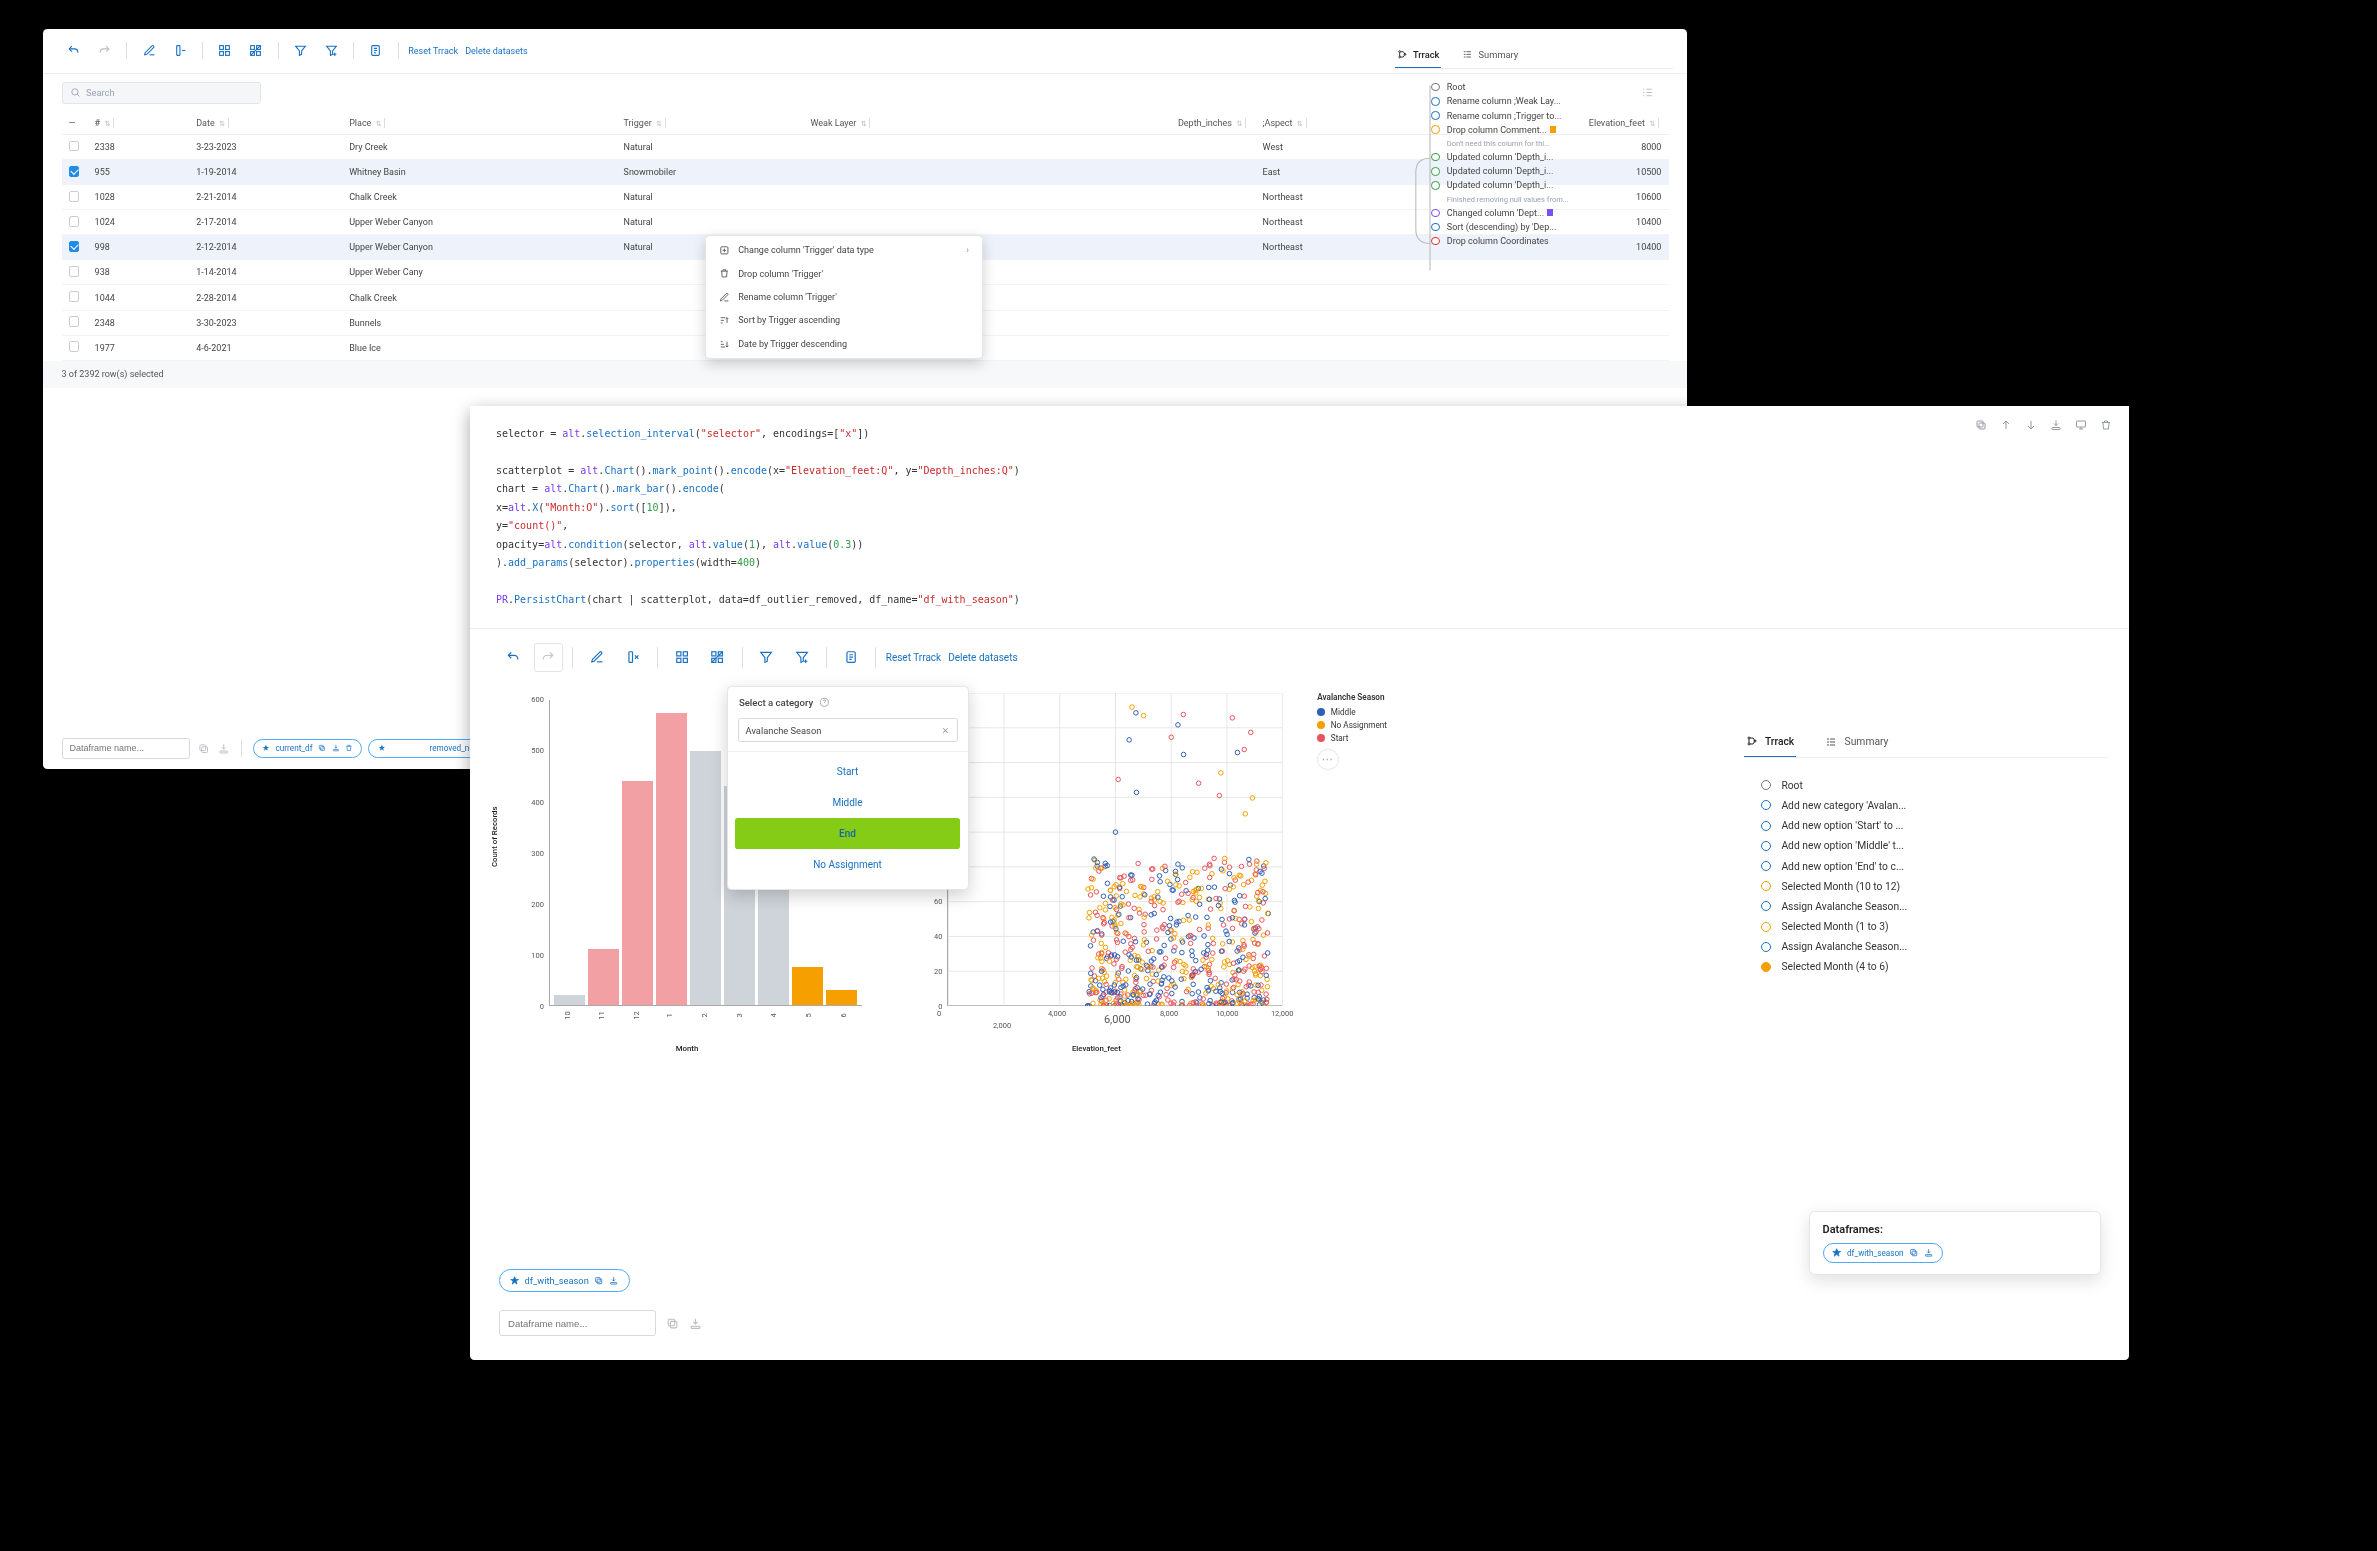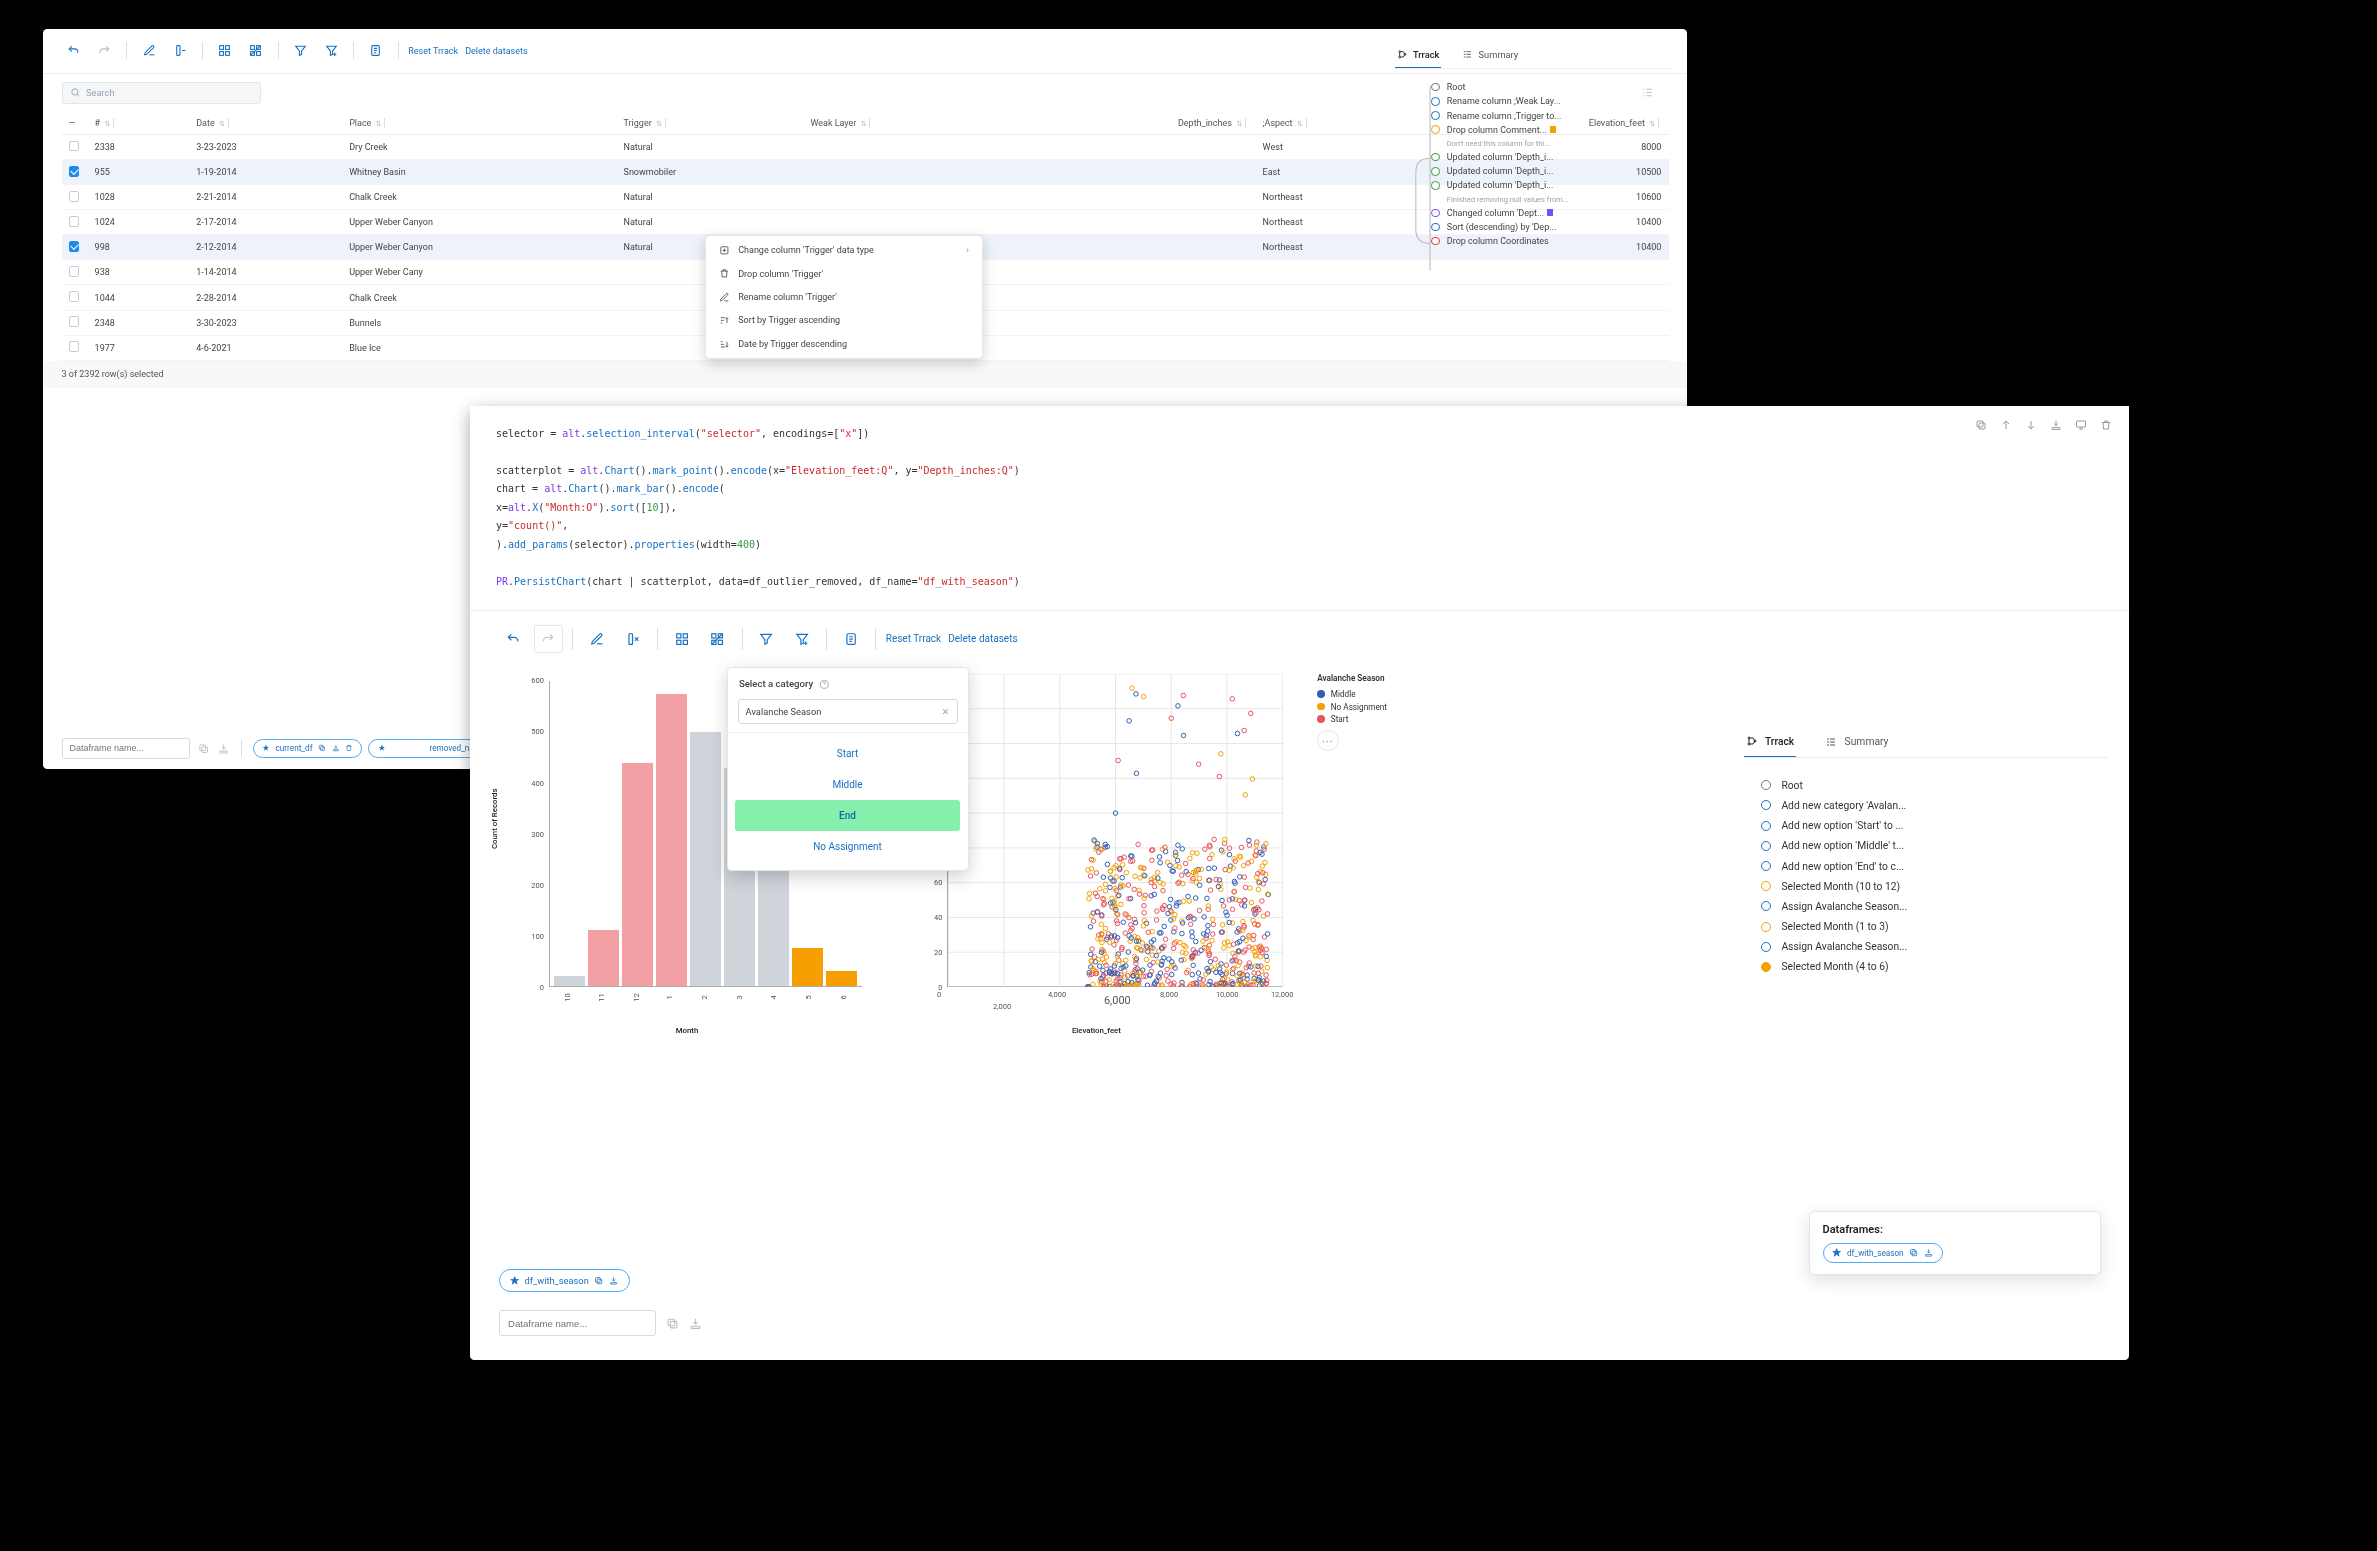--- a/index.html
+++ b/index.html
@@ -49,21 +49,21 @@
 .axis-lbl-x{text-align:center;font-size:7.8px;color:#222;font-weight:500;margin-top:21.4px}
 .bars{position:absolute;left:50px;bottom:43px;width:313px;height:306px;border-left:0.7px solid #aaa;border-bottom:0.7px solid #aaa;display:flex;align-items:flex-end;gap:2.8px;padding:0 4.3px}
 .bar{flex:1;background:#cfd4da}
 .bar.pk{background:#f3a0a4}
 .bar.or{background:#f59f00}
 .popup{position:absolute;left:228px;top:0px;width:242px;background:#fff;border:0.7px solid #e3e5e8;border-radius:4.3px;box-shadow:0 5.7px 17px rgba(0,0,0,.18);z-index:4}
 .popup-hd{display:flex;align-items:center;gap:5.7px;padding:10px 11.4px;font-size:9.6px;color:#444;font-weight:500}
 .popup-chip{margin:0 10px 8.5px;border:0.7px solid #d6dade;border-radius:2.8px;padding:5.7px 7.1px;display:flex;align-items:center;justify-content:space-between;font-size:9.3px;color:#444}
 .popup-opts{border-top:0.7px solid #eee;padding:4.3px 7.1px 8.5px}
 .popup-opt{padding:10px 0;text-align:center;font-size:10px;color:#1971c2;cursor:pointer;border-radius:2.8px}
-.popup-opt.sel{background:#86efac;color:#1864ab;font-weight:500}
+.popup-opt.sel{background:#84cc16;color:#1864ab;font-weight:500}
 .scatter{width:399px;height:363px;position:relative}
 .scatter .plot{position:absolute;left:50px;top:7.1px;width:335px;height:313px;border-left:0.7px solid #aaa;border-bottom:0.7px solid #aaa}
 .scatter .grid line{stroke:#ddd;stroke-width:1}
 .legend{font-size:8.2px;color:#333}
 .legend-title{font-weight:600;margin-bottom:4.3px}
 .lg-row{display:flex;align-items:center;gap:5.7px;padding:1.4px 0}
 .lg-dot{width:7.8px;height:7.8px;border-radius:50%}
 .sidepanel2{position:absolute;right:0;top:306px;bottom:0;width:406px;padding:14.2px 21.4px}
 .tabs2{display:flex;gap:28.5px;border-bottom:0.7px solid #eee;margin-bottom:17px}
 .tab2{display:flex;align-items:center;gap:7.1px;padding:8.5px 1.4px;font-size:10.3px;color:#555;cursor:pointer}
@@ -486,20 +486,21 @@
           </svg>
         </span>
     </div>
     <div id="codeblock">
         <div>selector = <span class="kw">alt</span>.<span class="fn">selection_interval</span>(<span class="str">"selector"</span>, encodings=[<span class="str">"x"</span>])</div>
         <div>&nbsp;</div>
         <div>scatterplot = <span class="kw">alt</span>.<span class="fn">Chart</span>().<span class="fn">mark_point</span>().<span class="fn">encode</span>(x=<span class="str">"Elevation_feet:Q"</span>, y=<span class="str">"Depth_inches:Q"</span>)</div>
         <div>chart = <span class="kw">alt</span>.<span class="fn">Chart</span>().<span class="fn">mark_bar</span>().<span class="fn">encode</span>(</div>
         <div>    x=<span class="kw">alt</span>.<span class="fn">X</span>(<span class="str">"Month:O"</span>).<span class="fn">sort</span>([<span class="num">10</span>]),</div>
         <div>    y=<span class="str">"count()"</span>,</div>
+        <div>    opacity=<span class="kw">alt</span>.<span class="fn">condition</span>(selector, <span class="kw">alt</span>.<span class="fn">value</span>(<span class="num">1</span>), <span class="kw">alt</span>.<span class="fn">value</span>(<span class="num">0.3</span>))</div>
         <div>).<span class="fn">add_params</span>(selector).<span class="fn">properties</span>(width=<span class="num">400</span>)</div>
         <div>&nbsp;</div>
         <div><span class="kw">PR</span>.<span class="fn">PersistChart</span>(chart | scatterplot, data=df_outlier_removed, df_name=<span class="str">"df_with_season"</span>)</div>
       </div>
   </div>
 
   <div class="toolbar toolbar2">
     <div class="tb-btn" style="width:28.5px;height:28.5px">
         <svg width="14.2" height="14.2" viewBox="0 0 24 24" fill="none" stroke="currentColor" stroke-width="2">
           <path d="M9 14L4 9l5-5"></path>

